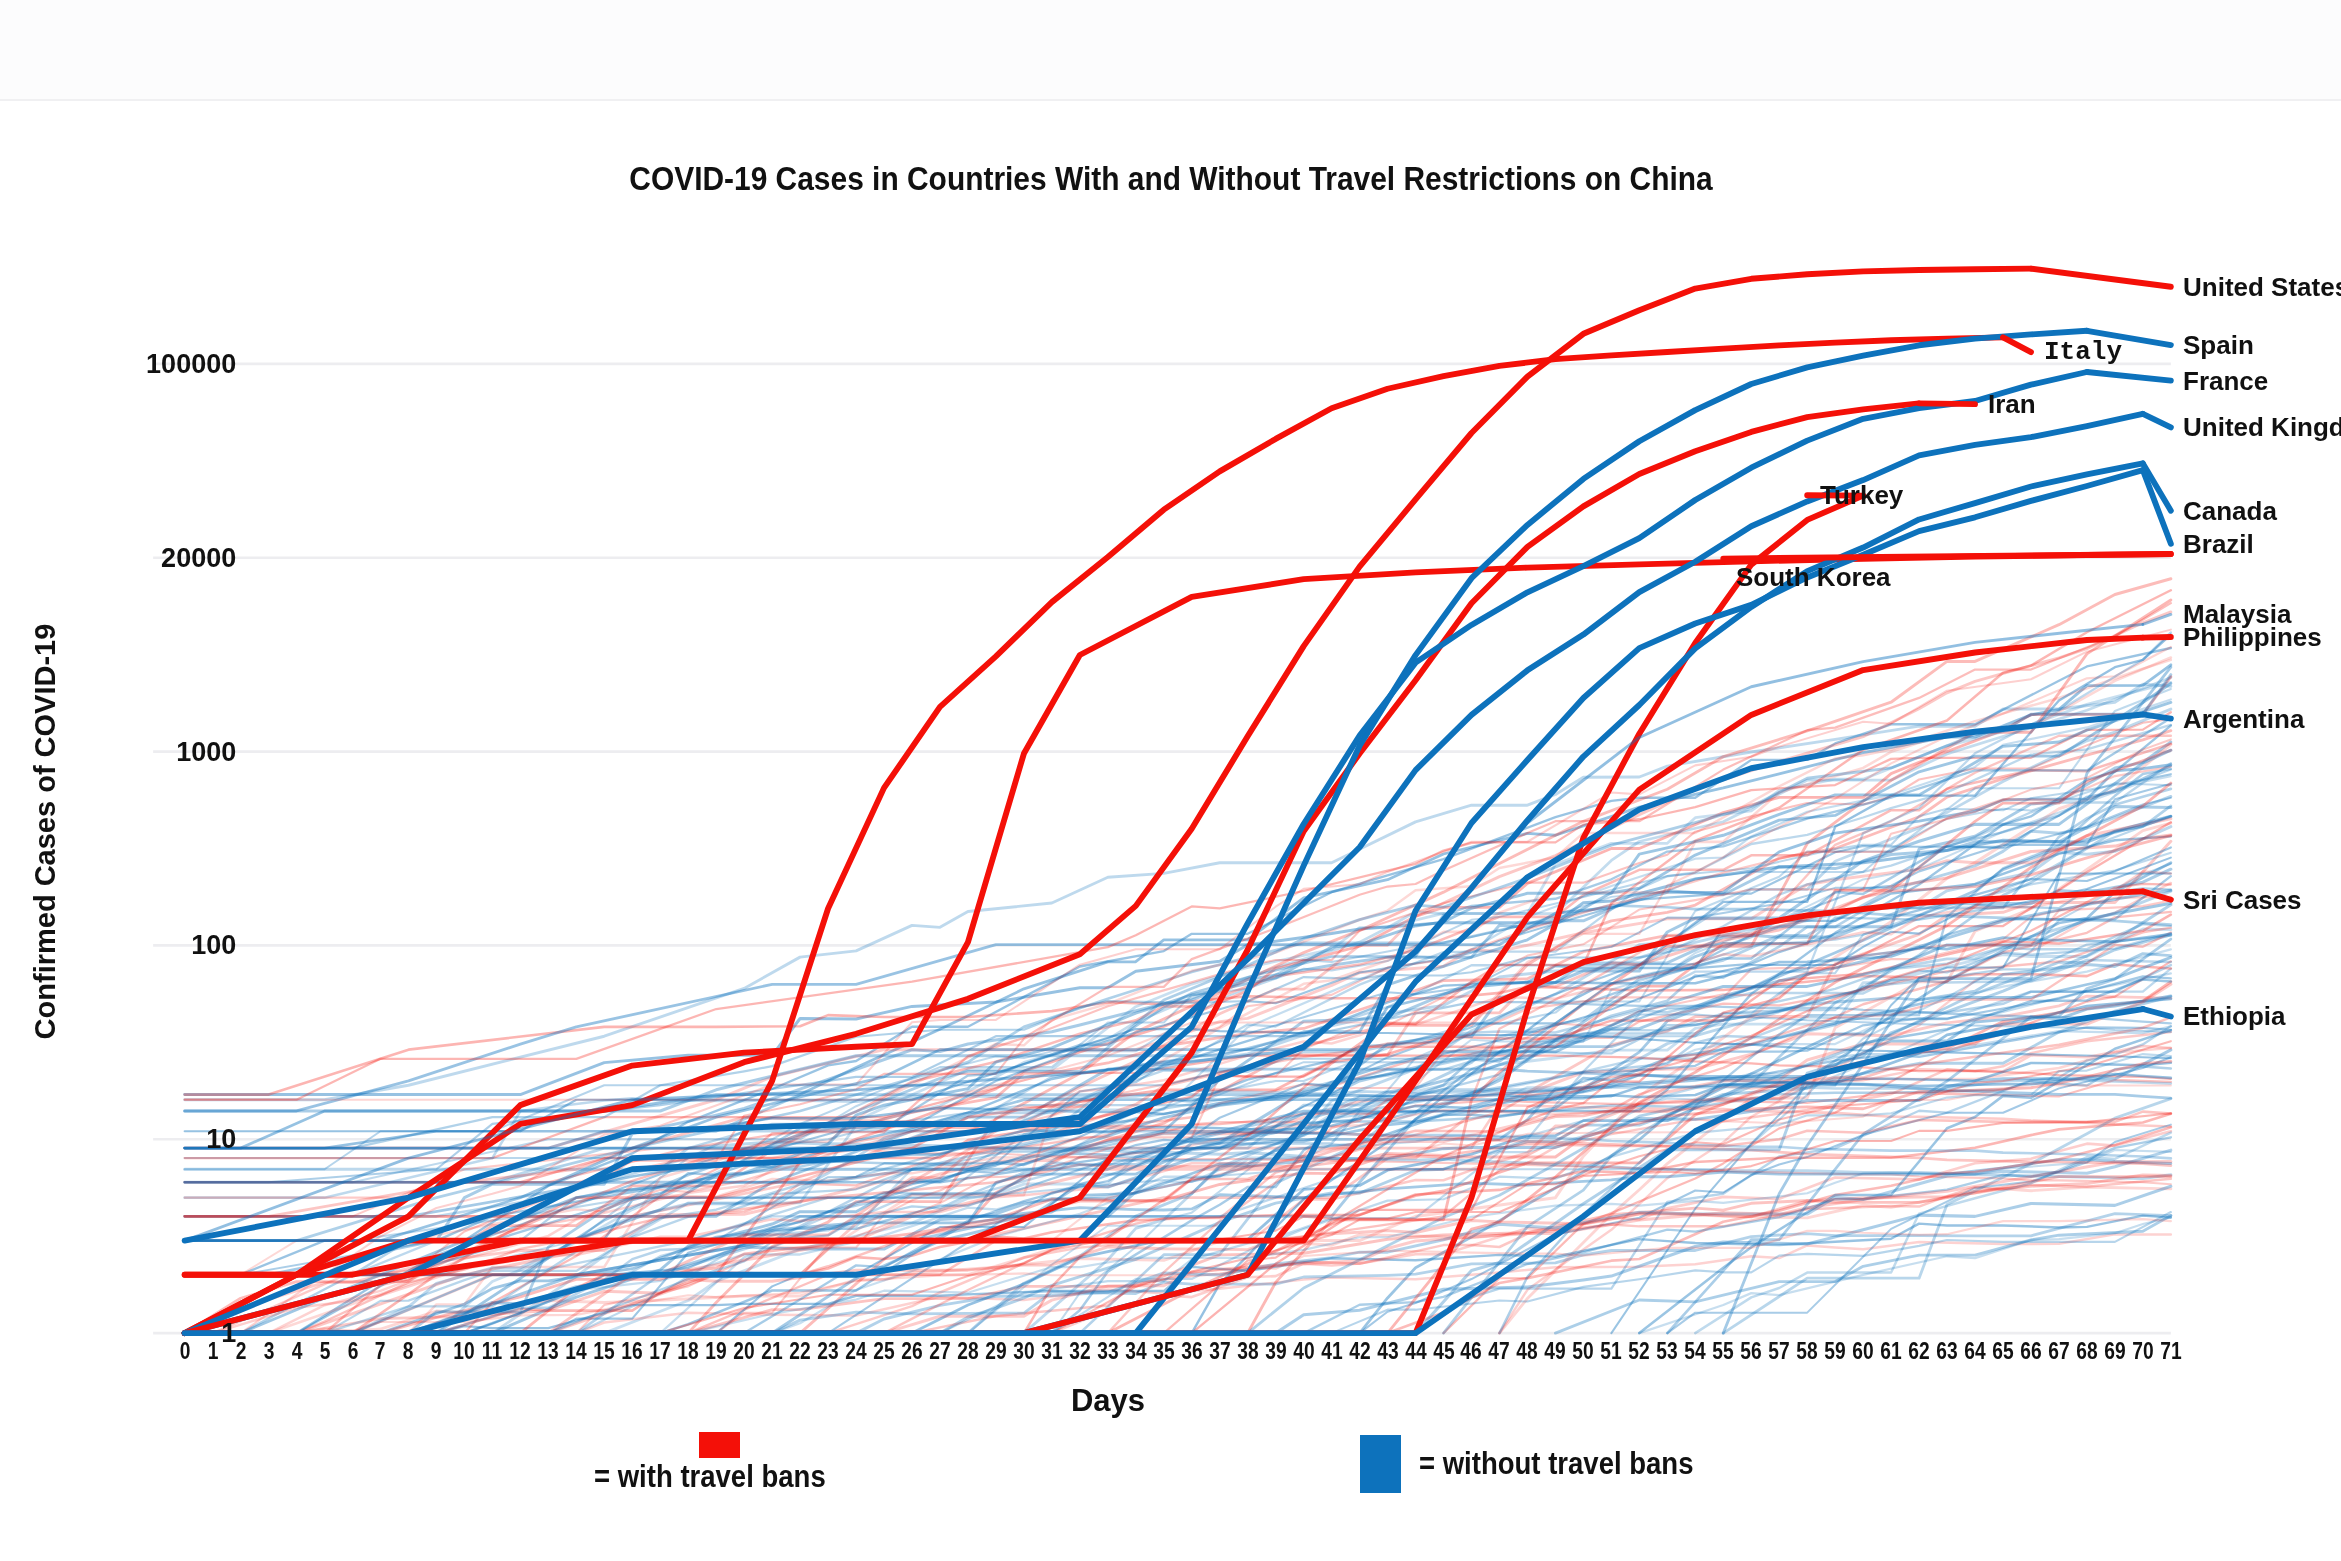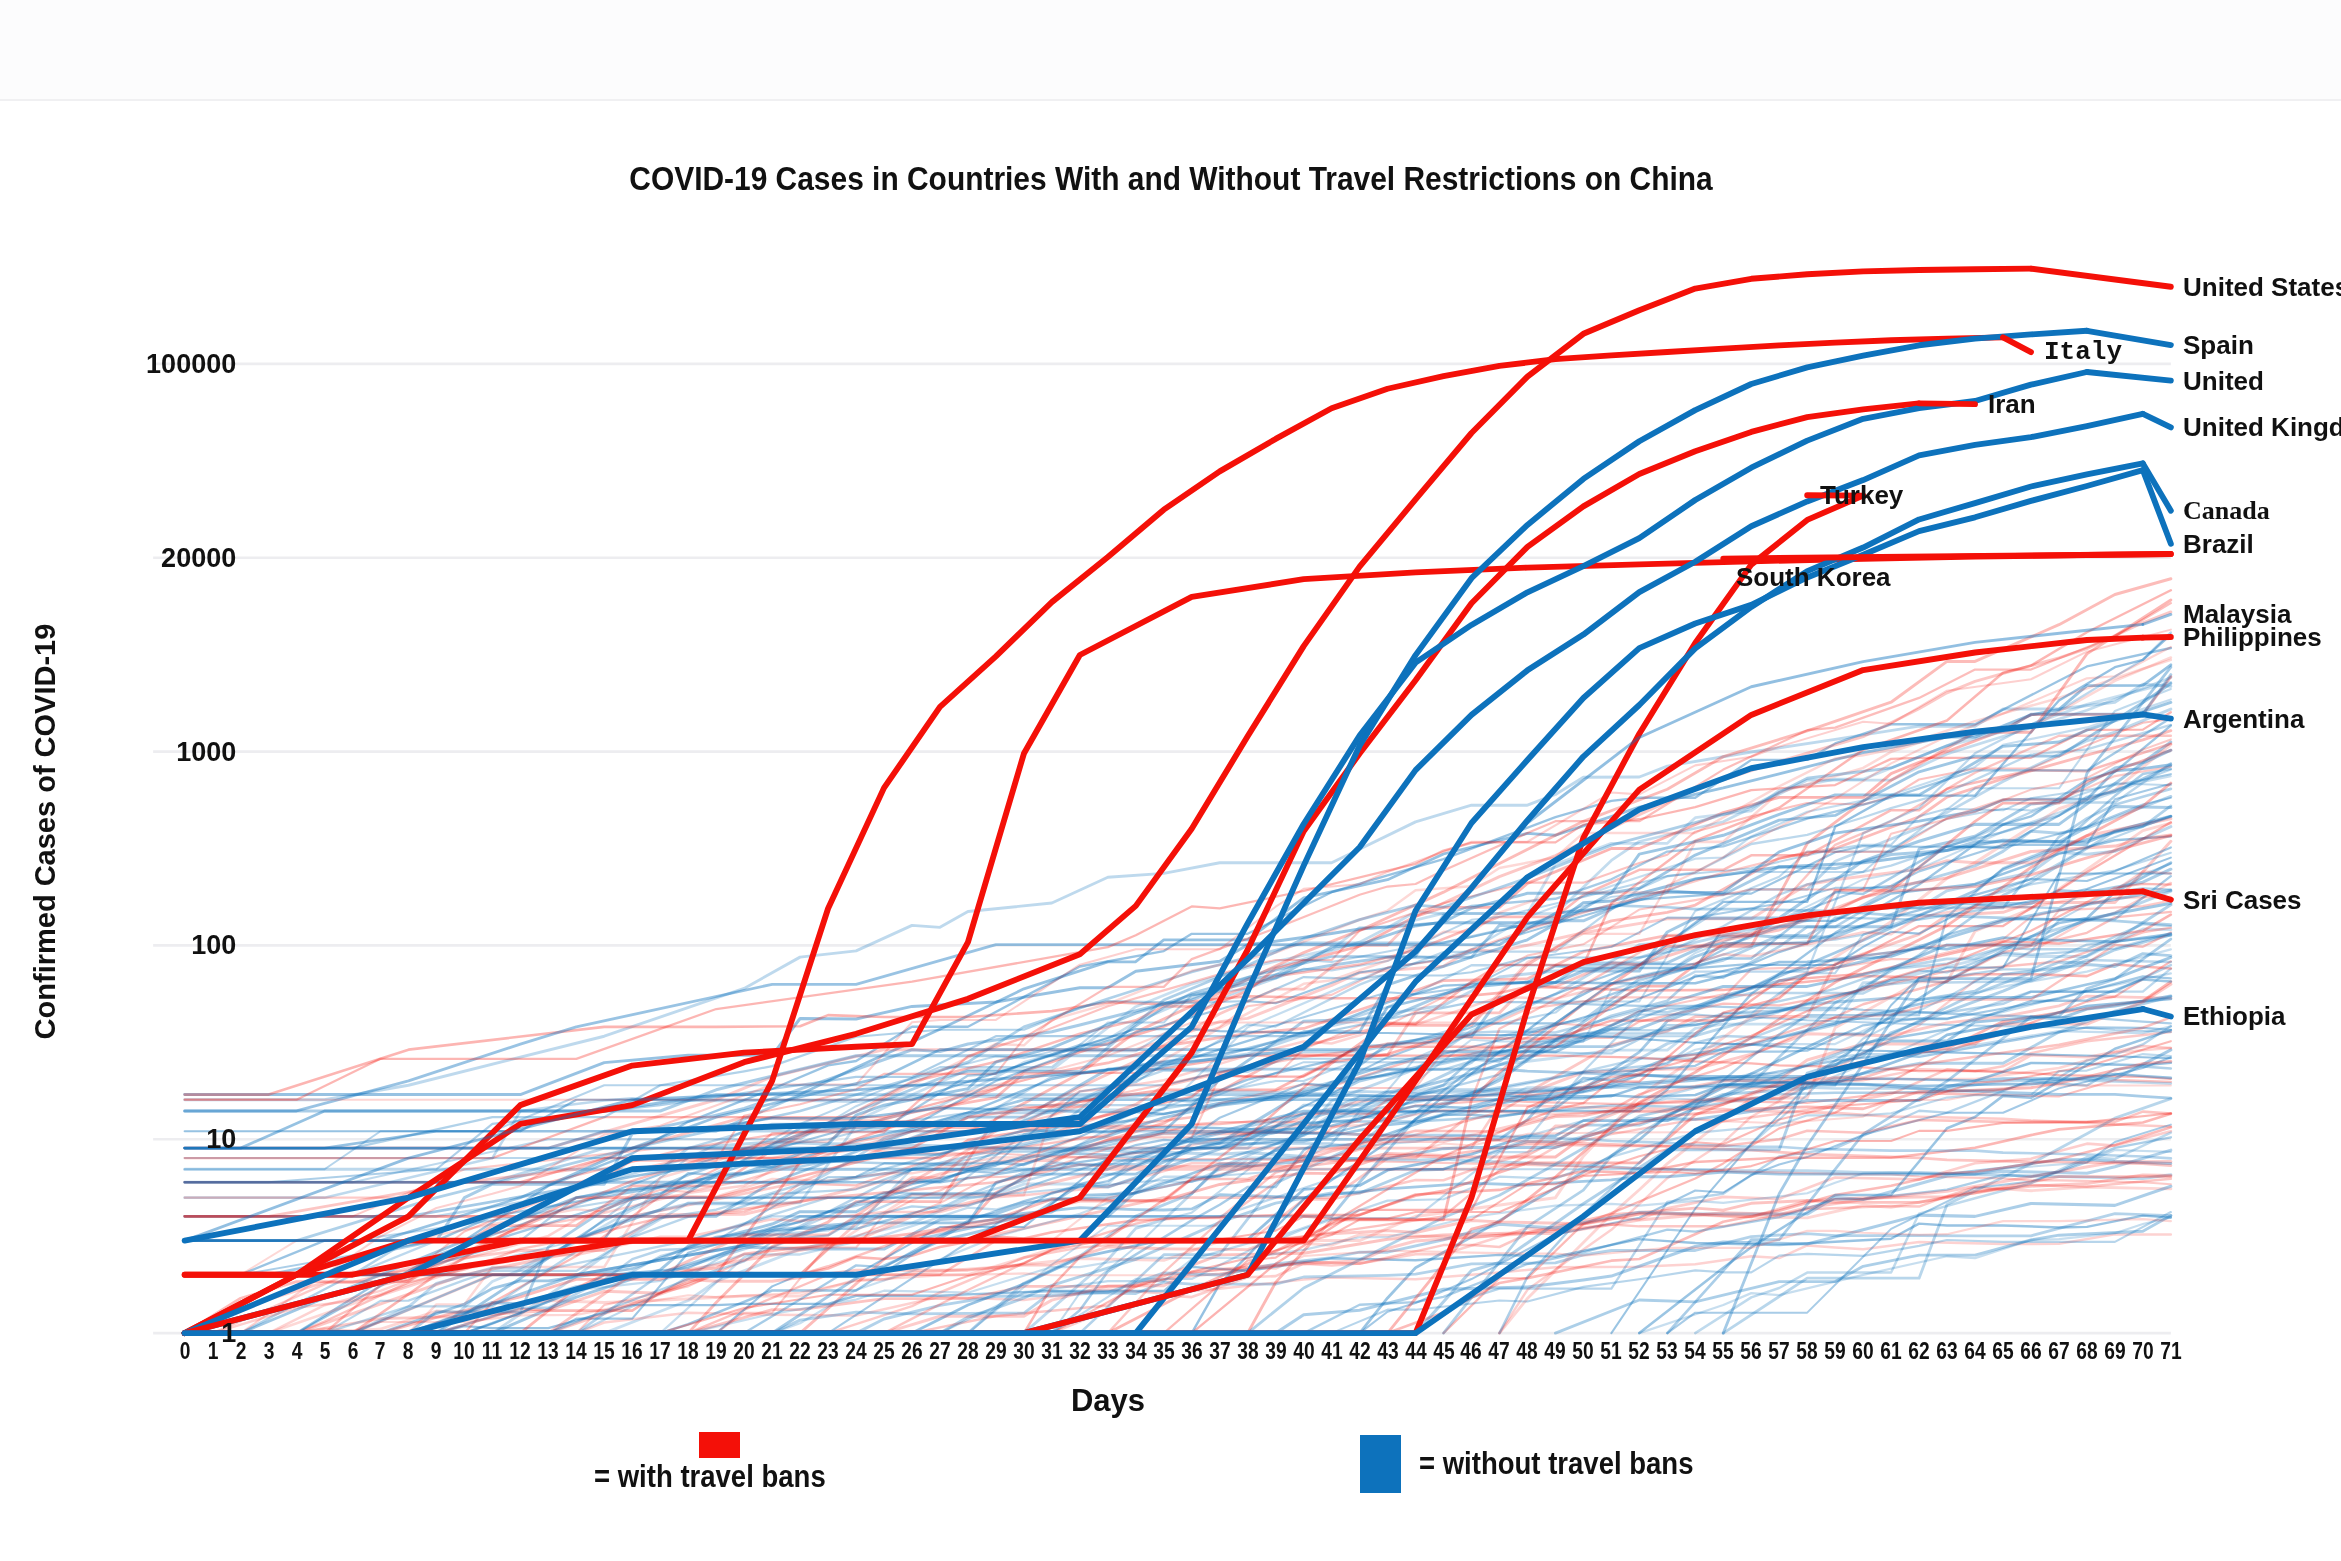--- a/index.html
+++ b/index.html
@@ -378,23 +378,23 @@
   <div id="ylabel">Confirmed Cases of COVID-19</div>
   <div id="xlabel">Days</div>
 
   <div id="label-layer">
       <div class="series-label" style="left: 2183px; top: 287px;">United States</div>
       <div class="series-label" style="left: 2044px; top: 352px; font-family: Liberation Mono, monospace;">Italy</div>
       <div class="series-label" style="left: 1988px; top: 404px;">Iran</div>
       <div class="series-label" style="left: 1820px; top: 495px;">Turkey</div>
       <div class="series-label" style="left: 1736px; top: 577px;">South Korea</div>
       <div class="series-label" style="left: 2183px; top: 345px;">Spain</div>
-      <div class="series-label" style="left: 2183px; top: 381px;">United</div>
+      <div class="series-label" style="left: 2183px; top: 381px;">France</div>
       <div class="series-label" style="left: 2183px; top: 427px;">United Kingdom</div>
-      <div class="series-label" style="left: 2183px; top: 511px; font-family: Liberation Serif, serif;">Canada</div>
+      <div class="series-label" style="left: 2183px; top: 511px;">Canada</div>
       <div class="series-label" style="left: 2183px; top: 544px;">Brazil</div>
       <div class="series-label" style="left: 2183px; top: 614px;">Malaysia</div>
       <div class="series-label" style="left: 2183px; top: 637px;">Philippines</div>
       <div class="series-label" style="left: 2183px; top: 719px;">Argentina</div>
       <div class="series-label" style="left: 2183px; top: 900px;">Sri Cases</div>
       <div class="series-label" style="left: 2183px; top: 1016px;">Ethiopia</div>
     </div>
 
   <div id="legend">
     <div class="legend-item" style="left:576px;flex-direction:column;">

